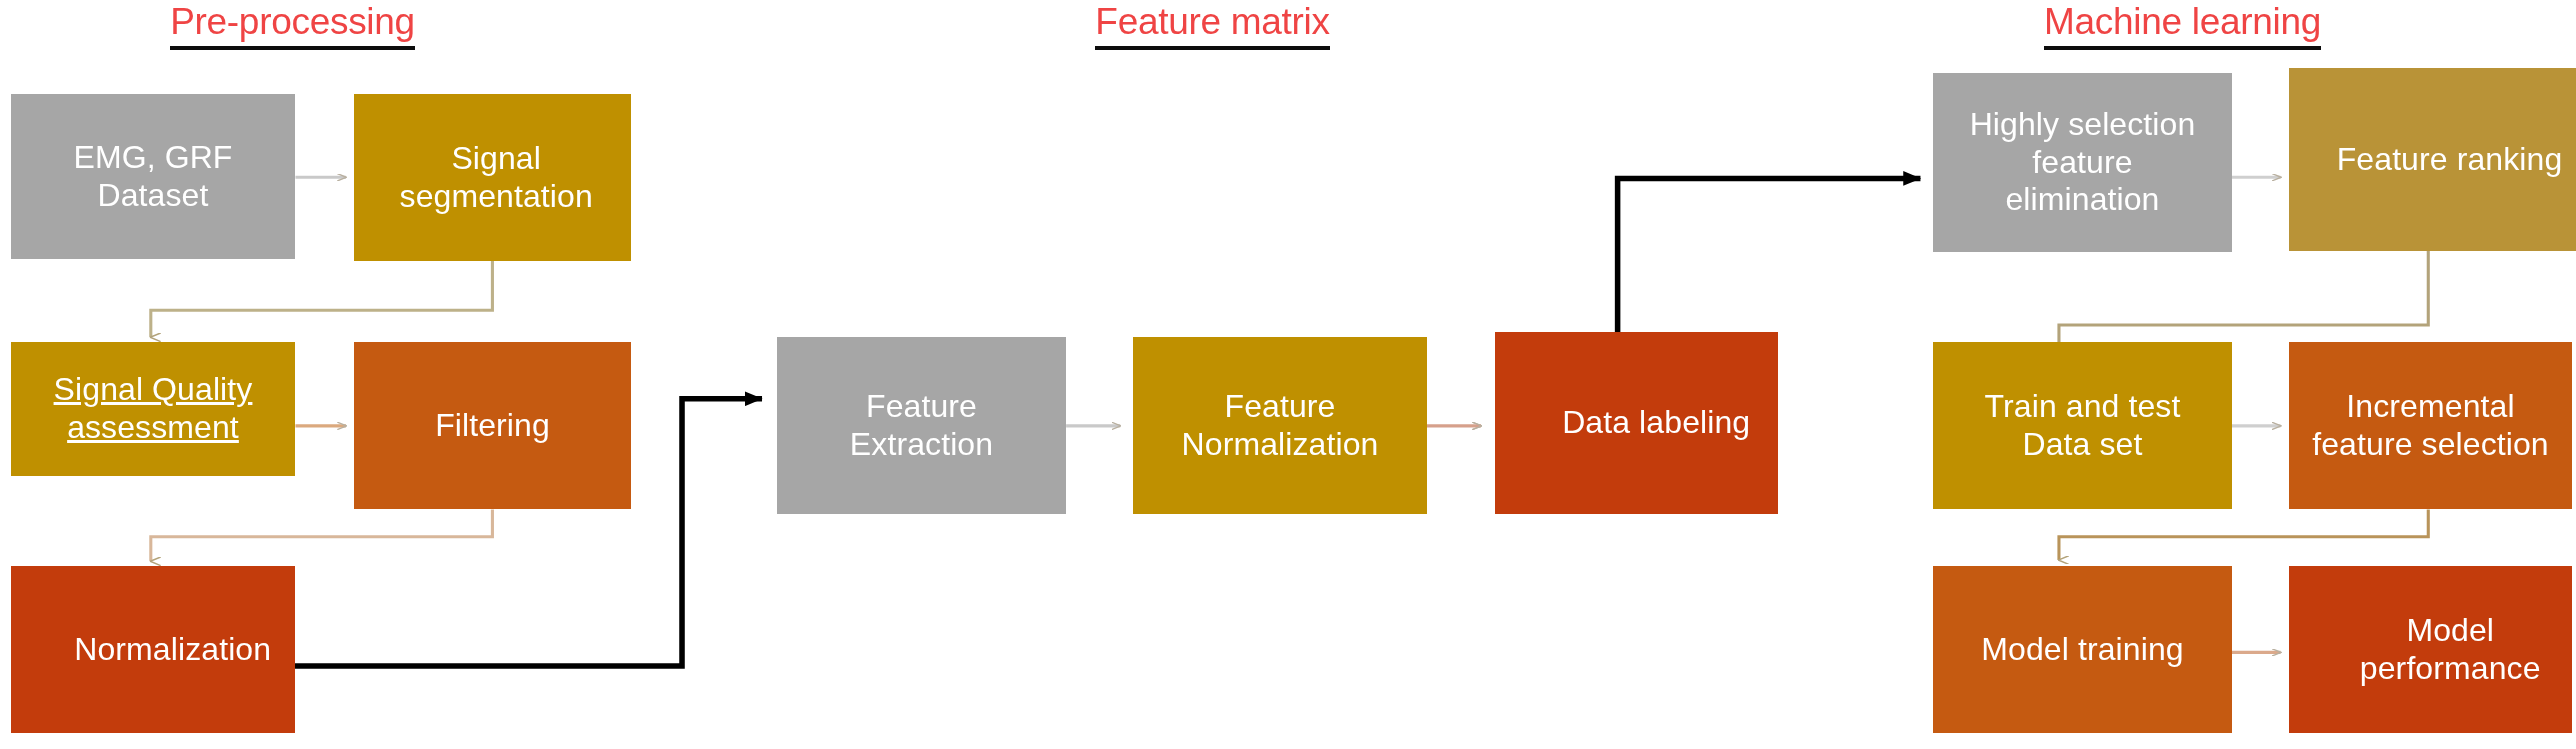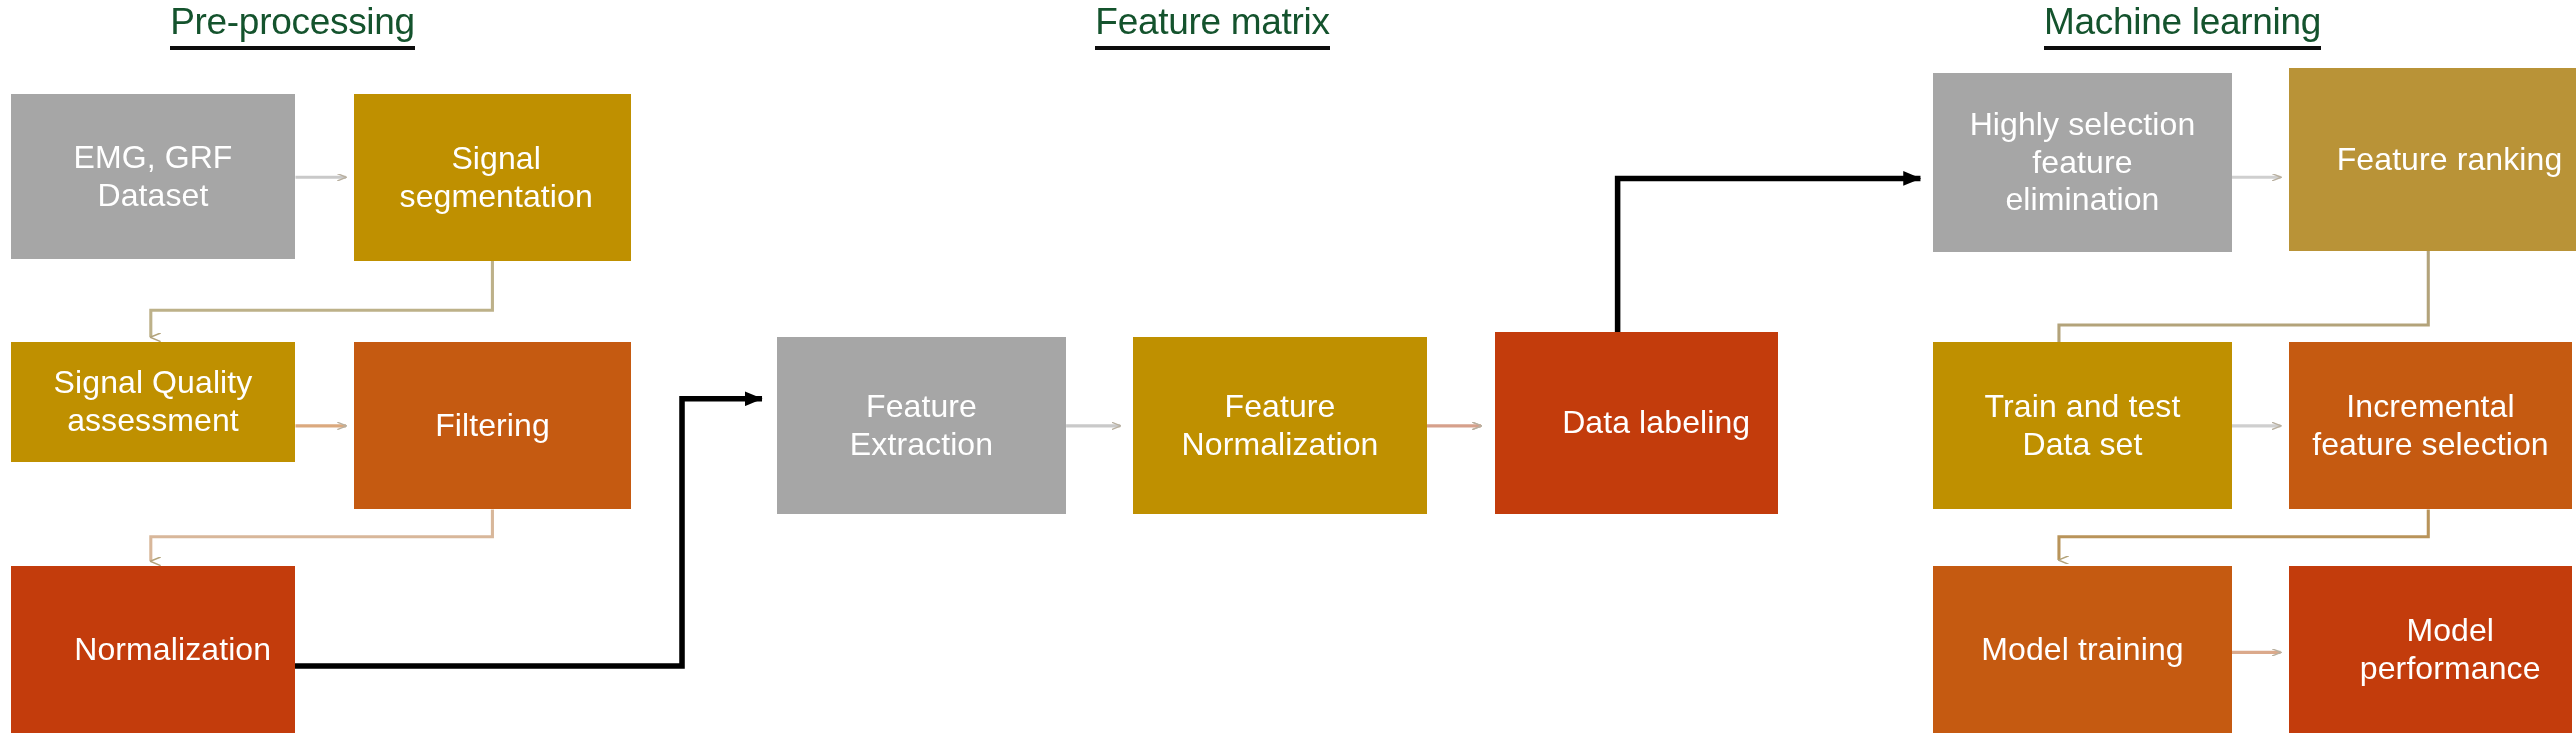--- a/index.html
+++ b/index.html
@@ -3,21 +3,21 @@
 <meta charset="utf-8">
 <style>
   html,body{margin:0;padding:0;background:#ffffff;}
   body{font-family:"Liberation Sans", sans-serif;}
   #canvas{position:relative;width:2576px;height:749px;background:#ffffff;overflow:hidden;}
 
   .section-title{
     position:absolute;
     font-size:37px;
     font-weight:400;
-    color:#14532d;
+    color:#ef4444;
     letter-spacing:-0.3px;
     white-space:nowrap;
     text-align:center;
   }
   .section-title .tx{
     display:inline-block;
     border-bottom:4.3px solid #0d0d0d;
     padding-bottom:2.5px;
   }
 
@@ -136,21 +136,21 @@
     </span>
   </div>
 
   <div class="node c-gold" style="left:354px; top:94px; width:277px; height:167px;padding-left:16px;">
     <span>
       <span>Signal</span>
       <span>segmentation</span>
     </span>
   </div>
 
-  <div class="node c-gold" style="left:11px; top:342px; width:284px; height:120px;">
+  <div class="node c-gold" style="left:11px; top:342px; width:284px; height:134px;text-decoration:underline;">
     <span>
       <span>Signal Quality</span>
       <span>assessment</span>
     </span>
   </div>
 
   <div class="node c-darkorange" style="left:354px; top:342px; width:277px; height:167px;">
     <span>
       <span>Filtering</span>
     </span>

